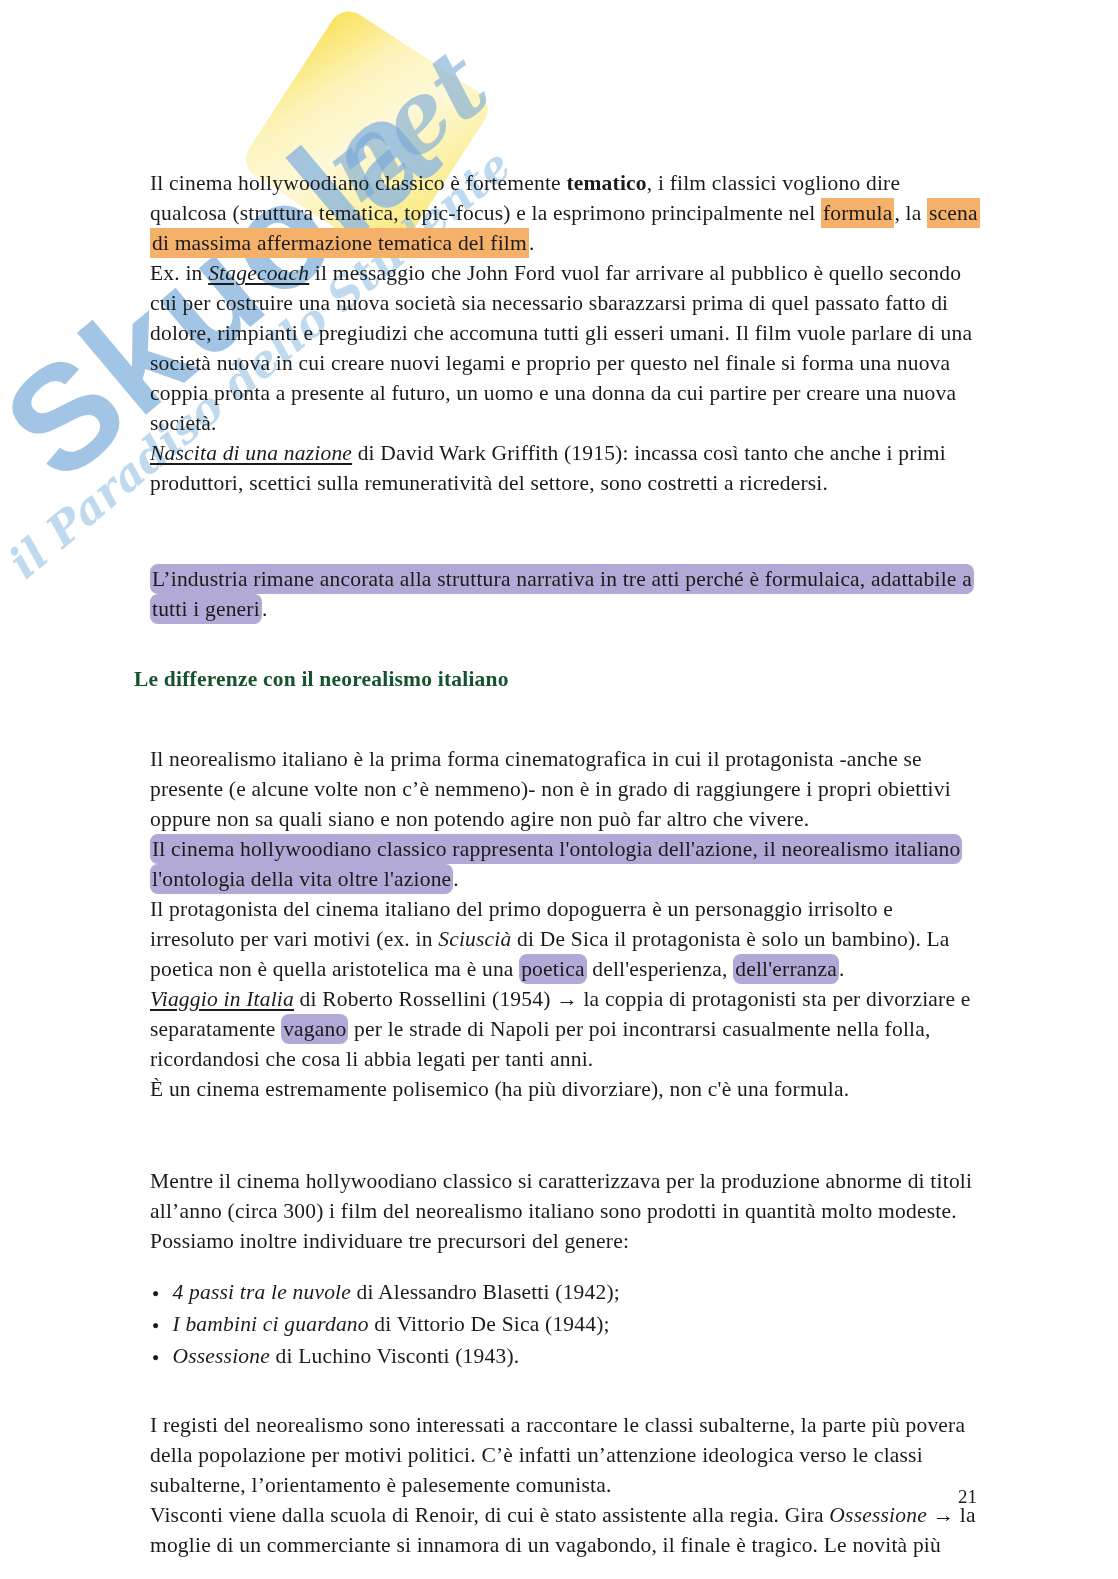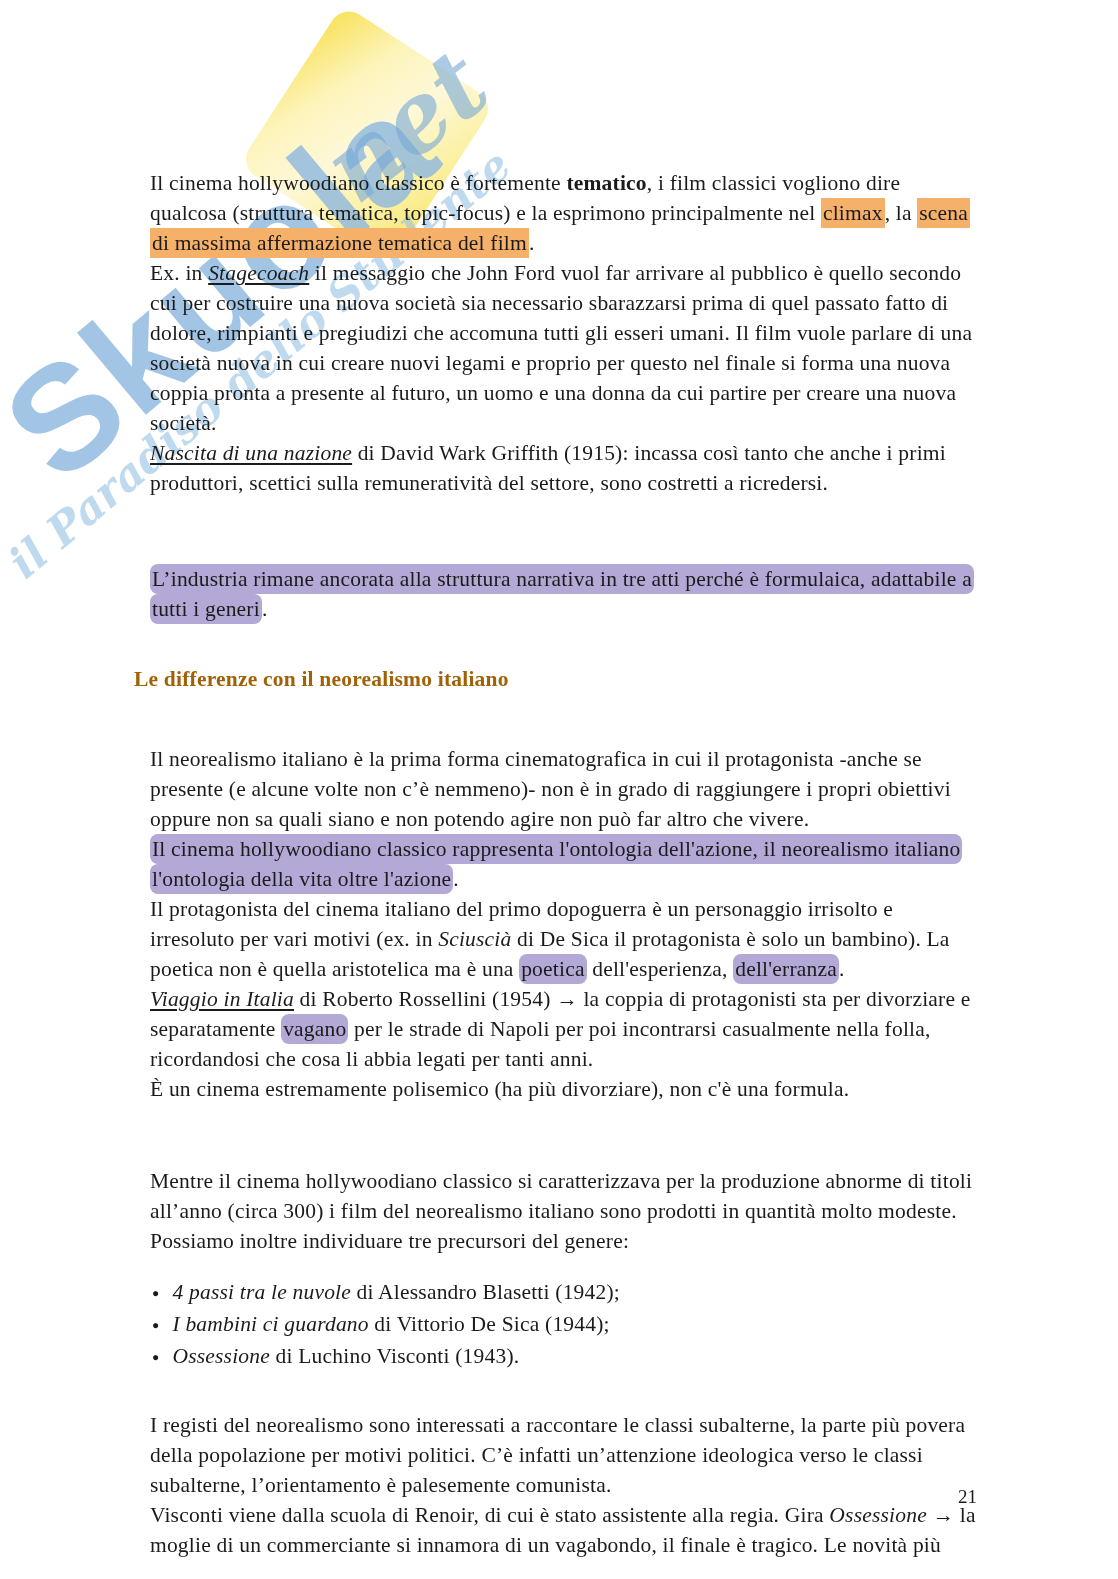--- a/index.html
+++ b/index.html
@@ -43,21 +43,21 @@
   }
 
   
   .doc {
     position:absolute; left:134px; top:152px; width:900px; z-index:1;
     font-size:21.5px; line-height:30px; letter-spacing:0.2px;
   }
   .ln { white-space:nowrap; height:30px; line-height:30px; }
   .para { margin:16px; }
   .sp { width:100%; }
-  .heading { color:#a16207; font-weight:bold; }
+  .heading { color:#14532d; font-weight:bold; }
   .b { font-weight:bold; }
   .i { font-style:italic; }
   .u { text-decoration:underline; text-underline-offset:3px; text-decoration-thickness:1.5px; }
   .hl-o { background:#f5b06a; padding:3px 2px; }
   .hl-p { background:#b4a8d6; padding:3px 2px;border-radius:8px; }
 
   ul.bullets { margin:0; padding:4px 0 0 18px; list-style:none; }
   ul.bullets li { height:32px; line-height:32px; white-space:nowrap; }
   .blt { font-size:12px; vertical-align:2px; margin-right:13px; }
 
@@ -74,21 +74,21 @@
   <div class="wm">
     <div class="wm-note"></div>
     <div class="wm-big">Skuola</div>
     <div class="wm-script">net</div>
     <div class="wm-tag">il Paradiso dello Studente</div>
   </div>
 
   <div class="doc" id="doc">
       <div class="para">
         <div class="ln"><span>Il cinema hollywoodiano classico è fortemente </span><span class="b">tematico</span><span>, i film classici vogliono dire</span></div>
-        <div class="ln"><span>qualcosa (struttura tematica, topic-focus) e la esprimono principalmente nel </span><span class="hl-o">climax</span><span>, la </span><span class="hl-o">scena</span></div>
+        <div class="ln"><span>qualcosa (struttura tematica, topic-focus) e la esprimono principalmente nel </span><span class="hl-o">formula</span><span>, la </span><span class="hl-o">scena</span></div>
         <div class="ln"><span class="hl-o">di massima affermazione tematica del film</span><span>.</span></div>
         <div class="ln"><span>Ex. in </span><span class="i u">Stagecoach</span><span> il messaggio che John Ford vuol far arrivare al pubblico è quello secondo</span></div>
         <div class="ln"><span>cui per costruire una nuova società sia necessario sbarazzarsi prima di quel passato fatto di</span></div>
         <div class="ln"><span>dolore, rimpianti e pregiudizi che accomuna tutti gli esseri umani. Il film vuole parlare di una</span></div>
         <div class="ln"><span>società nuova in cui creare nuovi legami e proprio per questo nel finale si forma una nuova</span></div>
         <div class="ln"><span>coppia pronta a presente al futuro, un uomo e una donna da cui partire per creare una nuova</span></div>
         <div class="ln"><span>società.</span></div>
         <div class="ln"><span class="i u">Nascita di una nazione</span><span> di David Wark Griffith (1915): incassa così tanto che anche i primi</span></div>
         <div class="ln"><span>produttori, scettici sulla remuneratività del settore, sono costretti a ricredersi.</span></div>
       </div>

